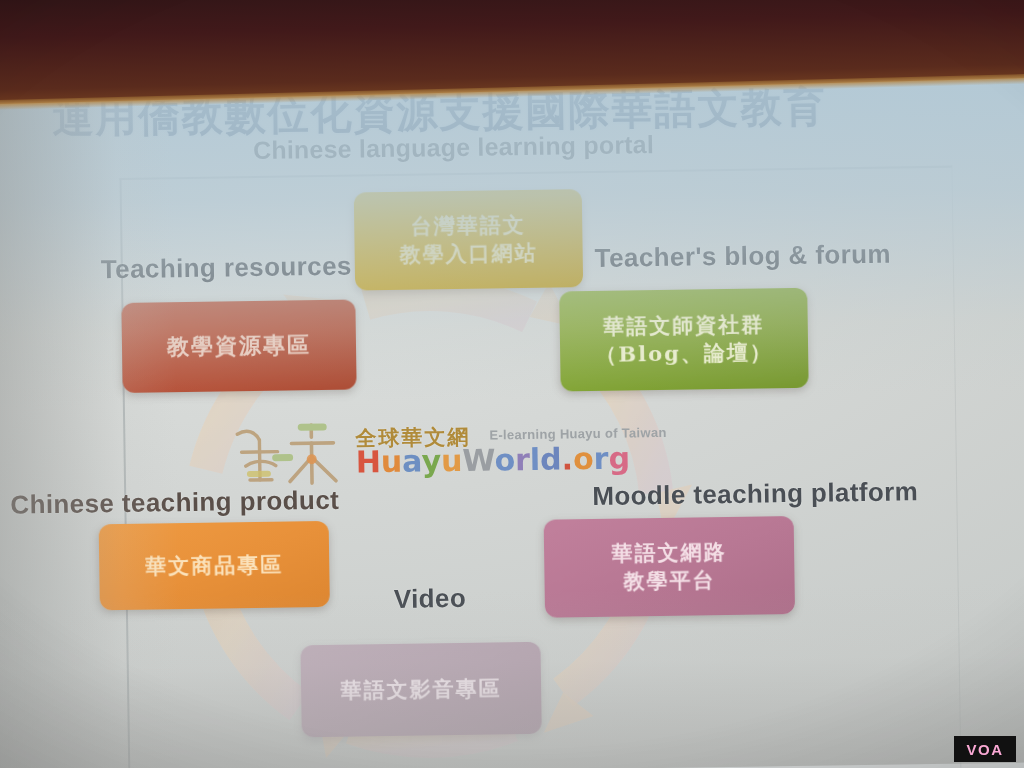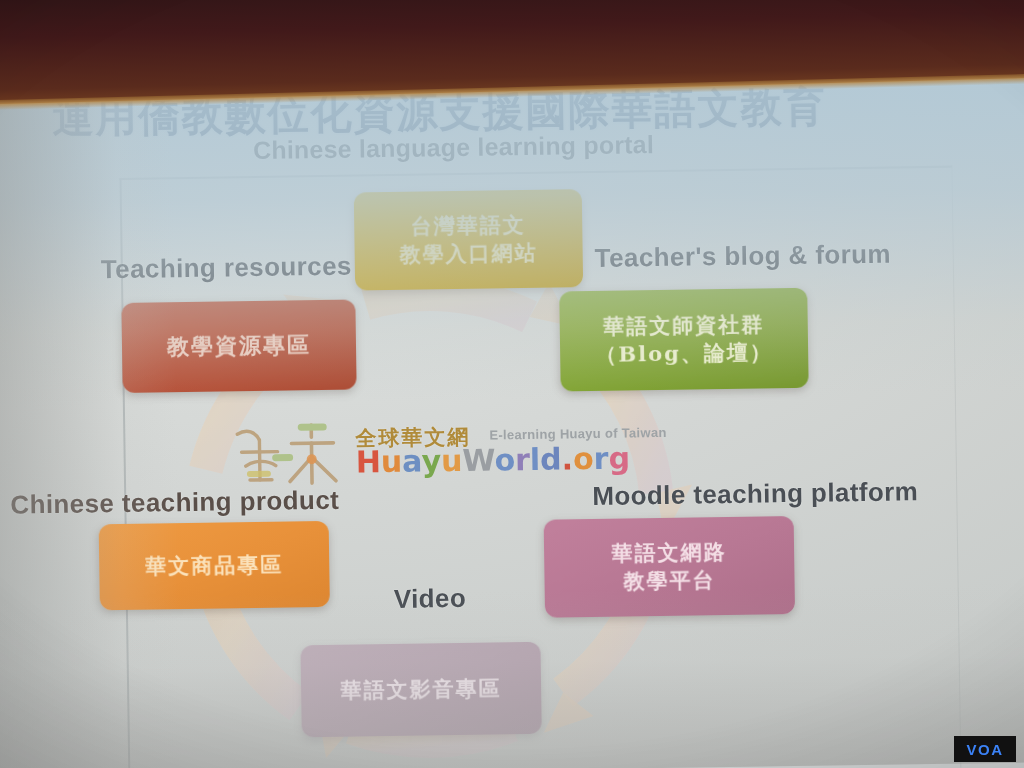--- a/index.html
+++ b/index.html
@@ -226,21 +226,21 @@
   .logo-url span { display:inline; }
 
   
   .voa {
     position: absolute;
     right: 8px;
     bottom: 6px;
     width: 62px;
     height: 26px;
     background: #111;
-    color: #3b82f6;
+    color: #f9a8d4;
     font-size: 15px;
     font-weight: 700;
     letter-spacing: 1.5px;
     display: flex;
     align-items: center;
     justify-content: center;
     z-index: 40;
     font-family: "Liberation Sans", sans-serif;
   }
 

